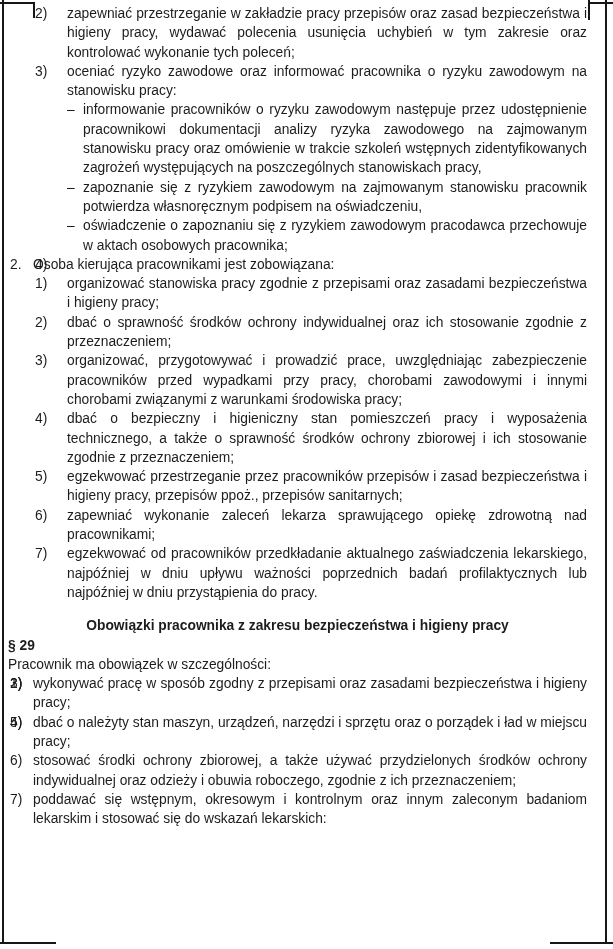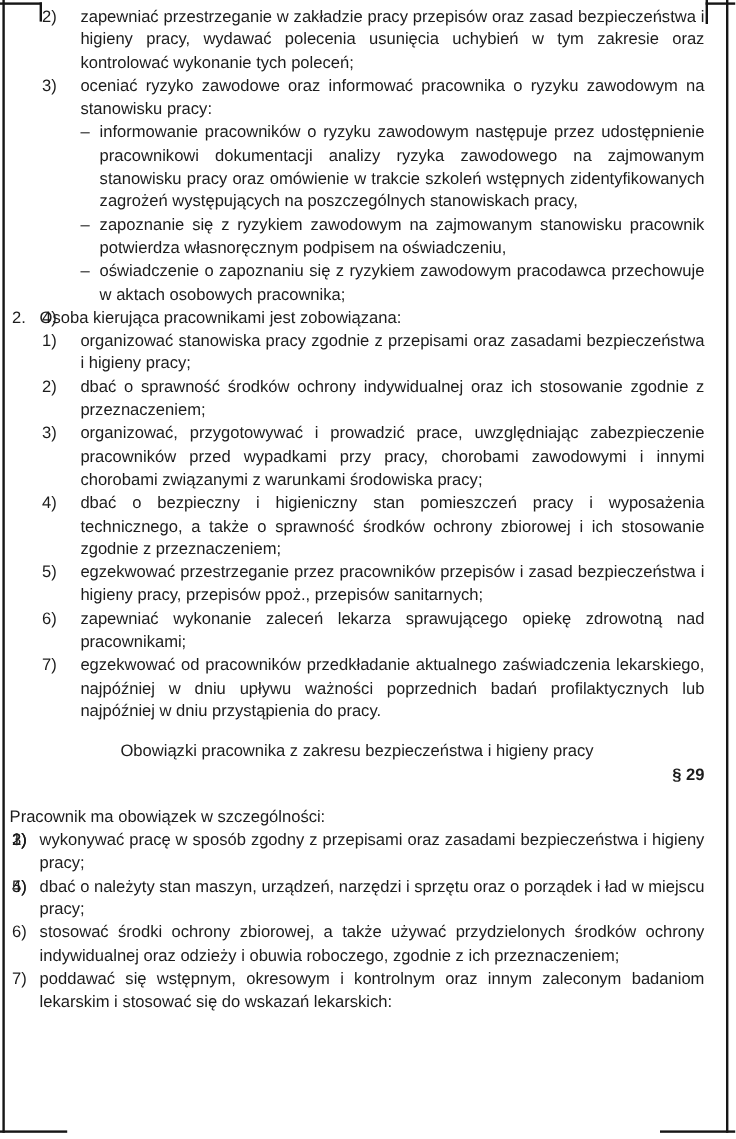--- a/index.html
+++ b/index.html
@@ -42,30 +42,30 @@
   }
   .block .marker { position: absolute; top: 0; }
   .li1  { padding-left: 33px; }
   .li1  .marker { left: 10px; }
   .li2  { padding-left: 67px; }
   .li2  .marker { left: 35px; }
   .dash { padding-left: 83px; }
   .dash .marker { left: 67px; }
   .li1b { padding-left: 33px; }
   .li1b .marker { left: 10px; }
-  .para { padding-left: 8px; margin-top: 16px; }
+  .para { padding-left: 8px; }
   .heading {
-    font-weight: normal;
+    font-weight: bold;
     text-align: center;
     margin-top: 14px;
     padding-left: 8px;
   }
   .subheading {
     font-weight: bold;
-    text-align: right;
+    text-align: left;
     padding-left: 8px;
   }
 </style>
 </head>
 <body>
 
 <div class="page">
 
   <div class="bseg b-left"></div>
   <div class="bseg b-right"></div>

